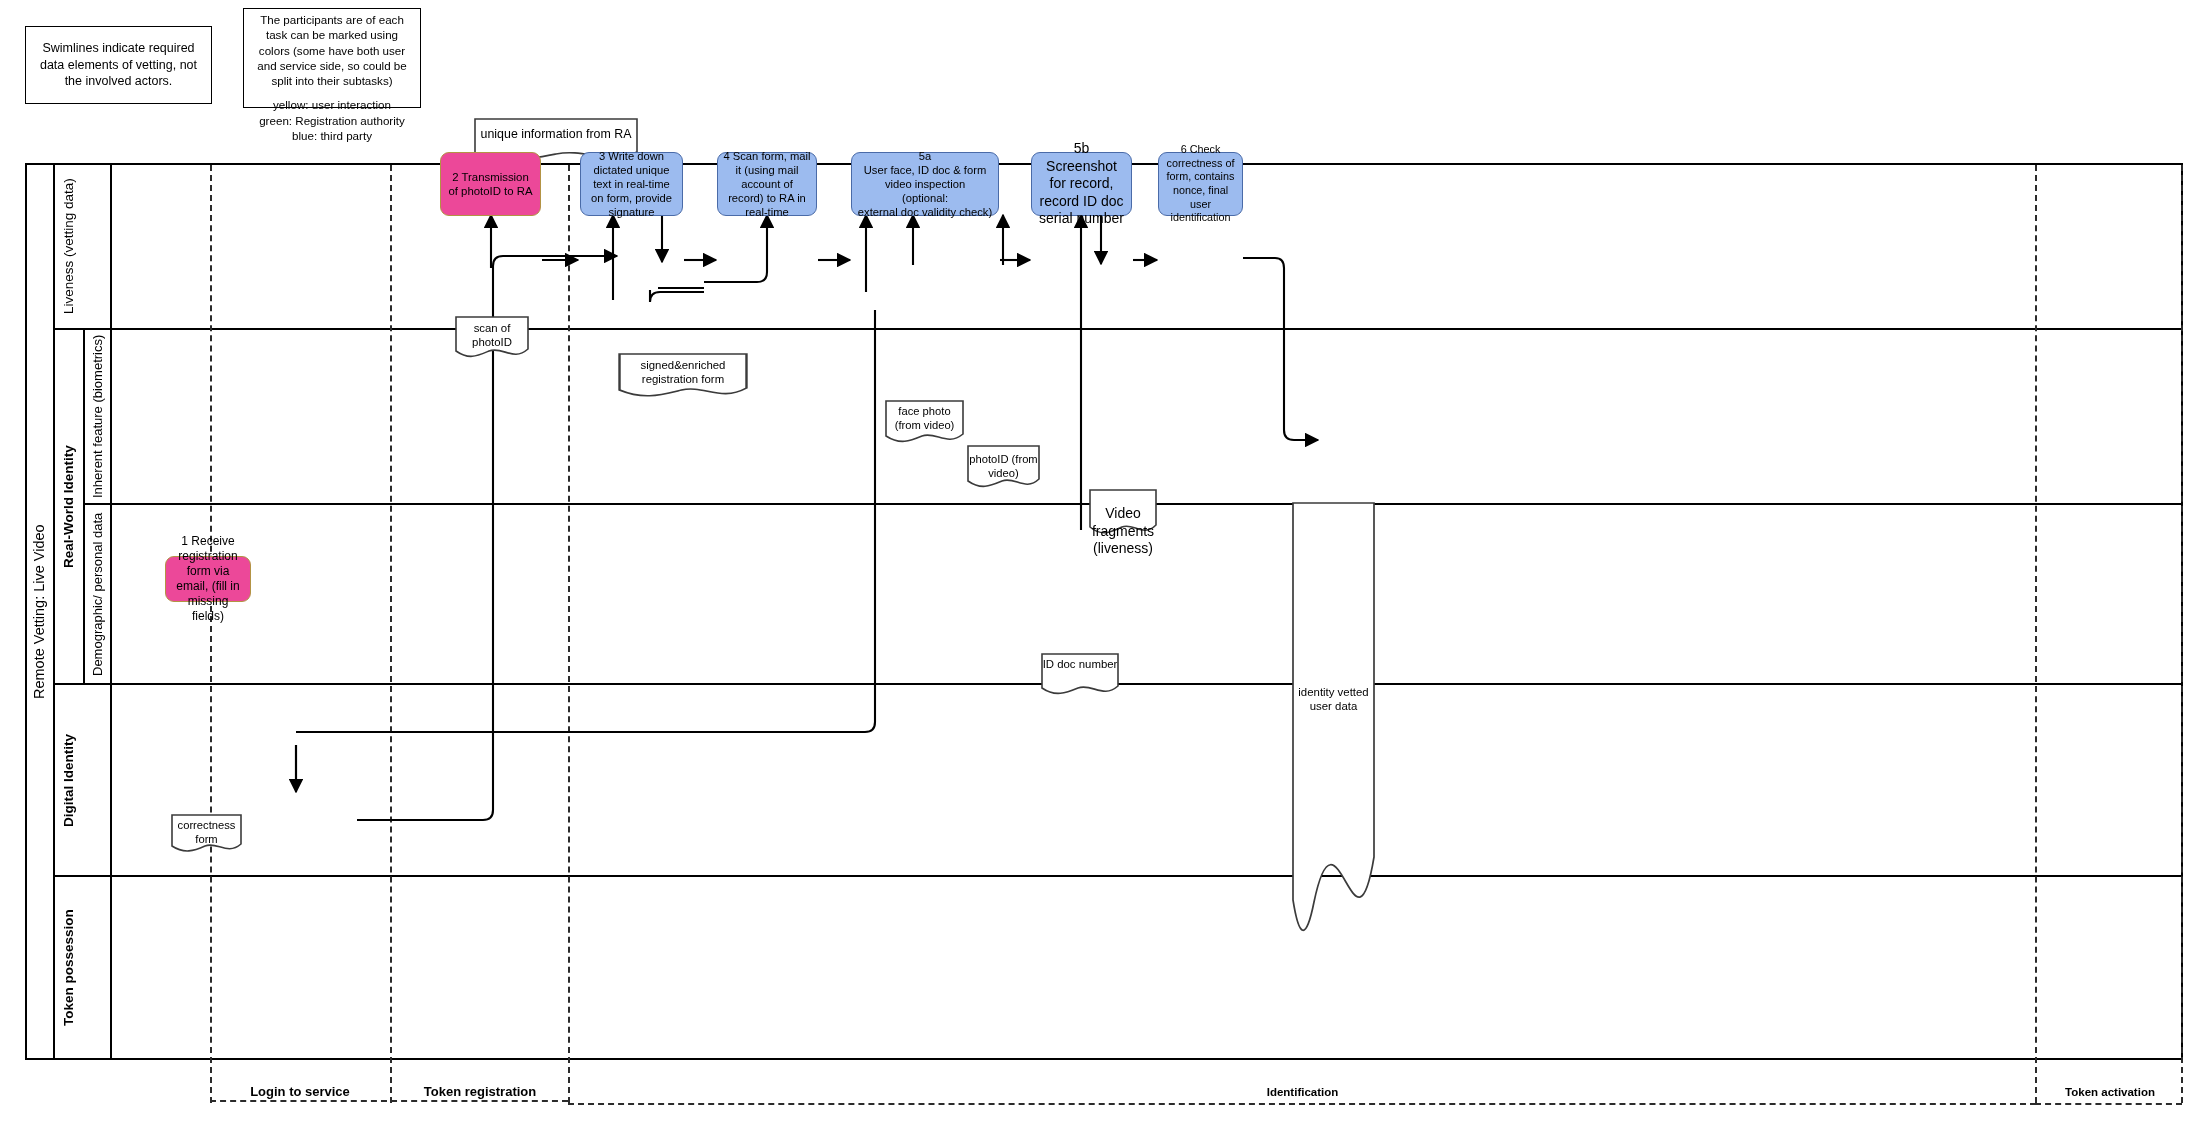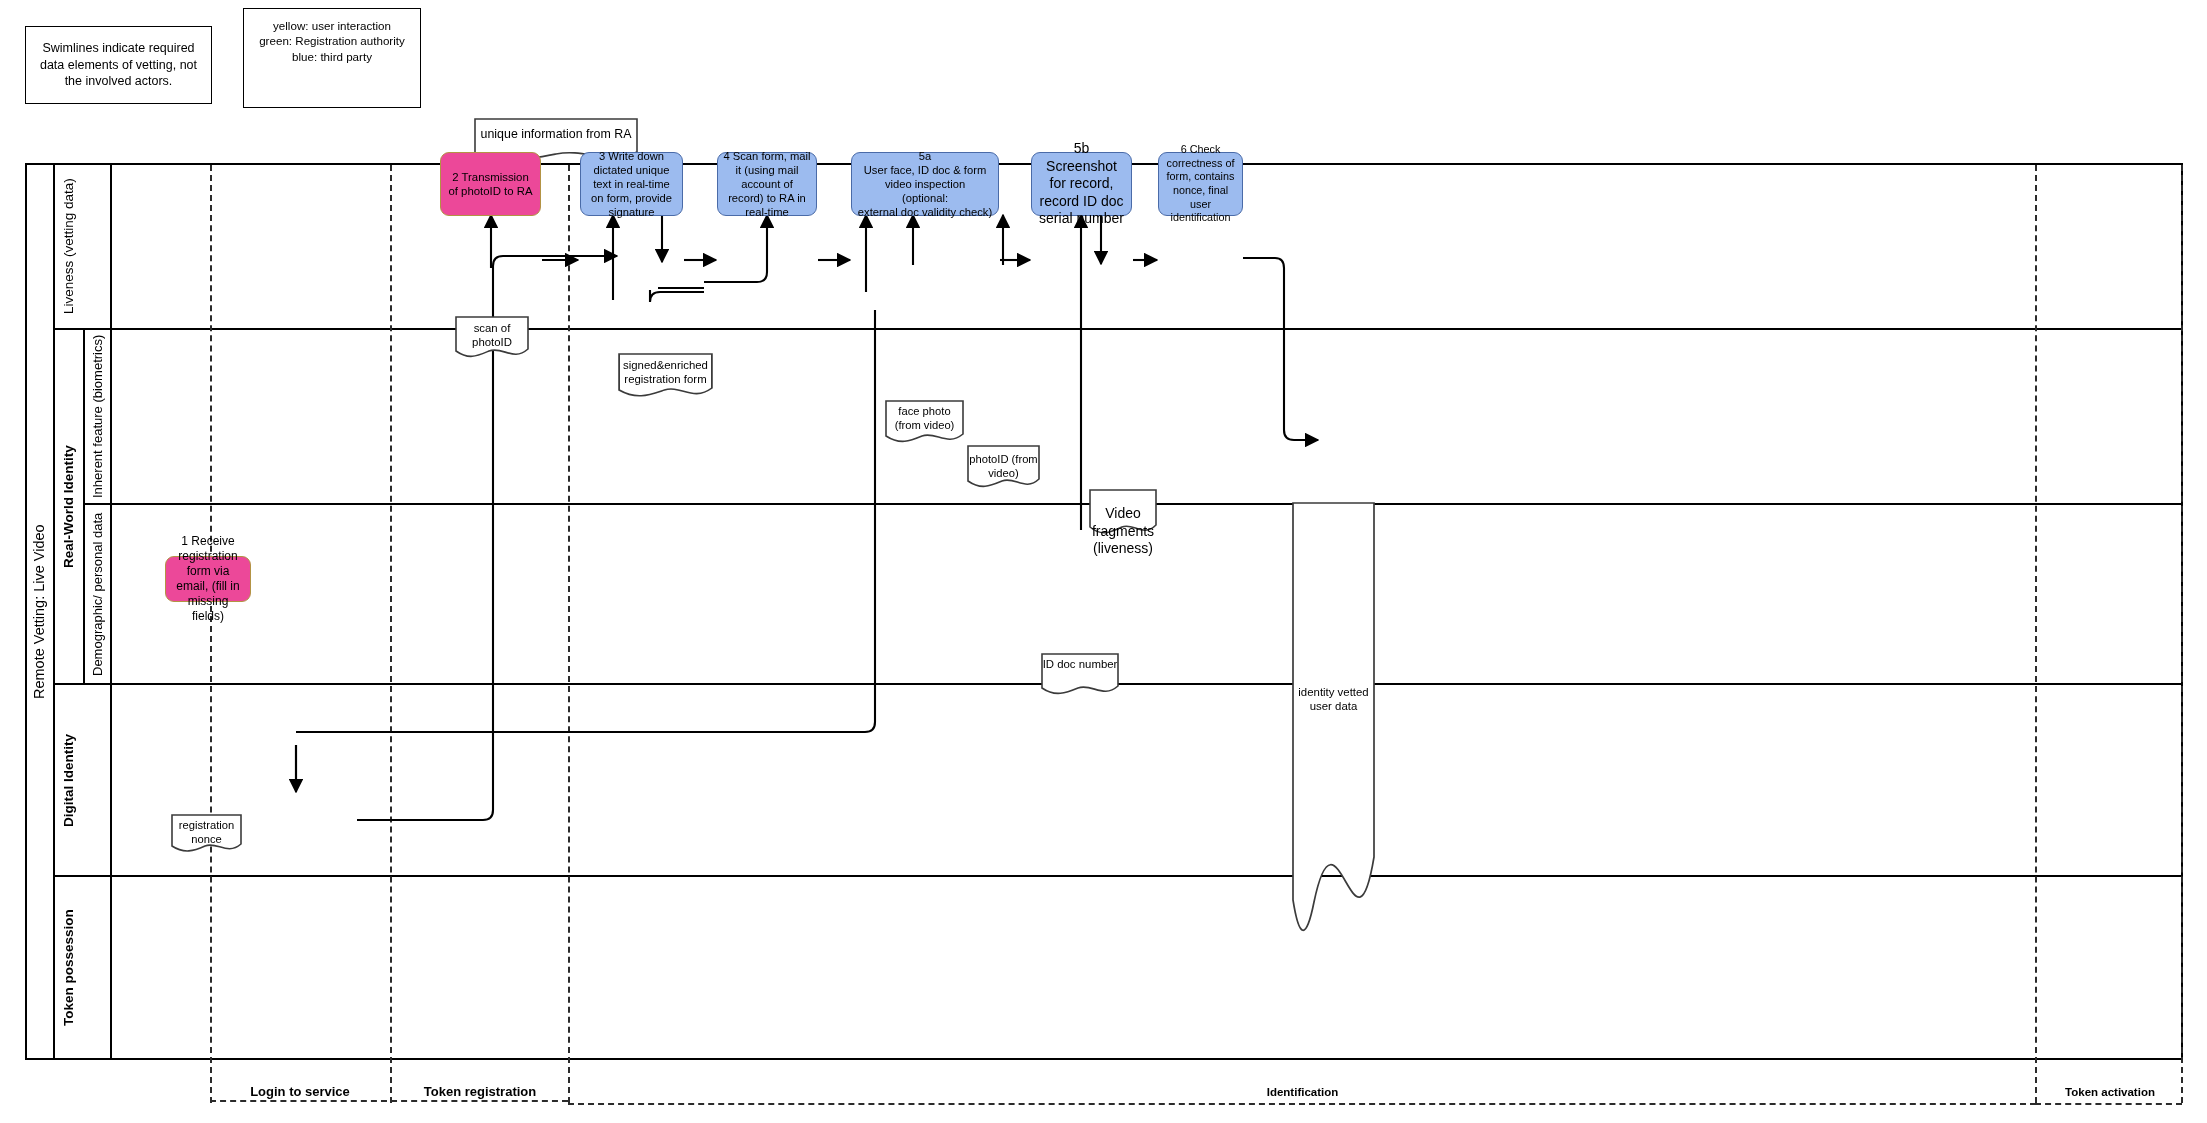--- a/index.html
+++ b/index.html
@@ -33,20 +33,21 @@
 </style>
 </head>
 <body>
 
 <div class="abs note" style="left:25px;top:26px;width:187px;height:78px;font-size:12.5px;">
   <div class="note-inner">Swimlines indicate required data elements of vetting, not the involved actors.</div>
 </div>
 
 <div class="abs note" style="left:243px;top:8px;width:178px;height:100px;font-size:11.6px;
             flex-direction:column;justify-content:flex-start;">
+  <div class="note-inner" style="padding:3px 6px 0 6px;">The participants are of each task can be marked using colors (some have both user and service side, so could be split into their subtasks)</div>
   <div class="note-inner" style="padding:9px 6px 0 6px;">yellow: user interaction</div>
   <div class="note-inner" style="padding:0 6px;">green:  Registration authority</div>
   <div class="note-inner" style="padding:0 6px;">blue: third party</div>
 </div>
 
 <div class="abs lane-frame" style="left:25px;top:163px;width:2158px;height:897px;"></div>
 
 <div class="abs vlabel" style="left:27px;top:165px;width:26px;height:893px;font-size:14.5px;">Remote Vetting: Live Video</div>
 <div class="abs lane-sep" style="left:53px;top:165px;width:2px;height:893px;"></div>
 
@@ -139,21 +140,21 @@
   <div class="dlabel" style="top:9px;font-size:12.4px;">unique information from RA</div>
 </div>
 
 <div class="abs docshape" style="left:455px;top:272px;width:74px;height:44px;">
   <svg viewBox="0 0 74 44" preserveAspectRatio="none">
     <path d="M1 1 H73 V33 C58 46 48 30 34 35 C22 40 14 44 1 35 Z" fill="#fff" stroke="#3b3b3b" stroke-width="1.6"></path>
   </svg>
   <div class="dlabel" style="top:5px;font-size:11.4px;">scan of photoID</div>
 </div>
 
-<div class="abs docshape" style="left:618px;top:265px;width:95px;height:47px;">
+<div class="abs docshape" style="left:618px;top:265px;width:86px;height:47px;padding-left:44px;">
   <svg viewBox="0 0 86 47" preserveAspectRatio="none">
     <path d="M1 1 H85 V35 C68 49 57 32 42 37 C28 42 17 47 1 37 Z" fill="#fff" stroke="#3b3b3b" stroke-width="1.6"></path>
   </svg>
   <div class="dlabel" style="top:5px;font-size:11.4px;">signed&amp;enriched registration form</div>
 </div>
 
 <div class="abs docshape" style="left:885px;top:265px;width:79px;height:45px;">
   <svg viewBox="0 0 79 45" preserveAspectRatio="none">
     <path d="M1 1 H78 V34 C62 47 51 31 37 36 C25 41 15 45 1 36 Z" fill="#fff" stroke="#3b3b3b" stroke-width="1.6"></path>
   </svg>
@@ -178,21 +179,21 @@
   <svg viewBox="0 0 78 44" preserveAspectRatio="none">
     <path d="M1 1 H77 V33 C62 46 51 30 37 35 C25 40 14 44 1 35 Z" fill="#fff" stroke="#3b3b3b" stroke-width="1.6"></path>
   </svg>
   <div class="dlabel" style="top:4px;font-size:11.4px;">ID doc number</div>
 </div>
 
 <div class="abs docshape" style="left:171px;top:497px;width:71px;height:40px;">
   <svg viewBox="0 0 71 40" preserveAspectRatio="none">
     <path d="M1 1 H70 V30 C56 42 46 27 34 32 C23 37 13 40 1 32 Z" fill="#fff" stroke="#3b3b3b" stroke-width="1.6"></path>
   </svg>
-  <div class="dlabel" style="top:4px;font-size:11.2px;">registration nonce</div>
+  <div class="dlabel" style="top:4px;font-size:11.2px;">correctness form</div>
 </div>
 
 <div class="abs docshape" style="left:1292px;top:145px;width:83px;height:430px;">
   <svg viewBox="0 0 83 430" preserveAspectRatio="none">
     <path d="M1 1 H82 V355 C63 470 45 290 22 400 C14 440 7 436 1 398 Z" fill="#fff" stroke="#3b3b3b" stroke-width="1.7"></path>
   </svg>
   <div class="dlabel" style="top:183px;font-size:11.4px;">identity vetted user data</div>
 </div>
 
 <div class="abs task yellow" style="left:165px;top:556px;width:86px;height:46px;font-size:12px;justify-content:center;">

